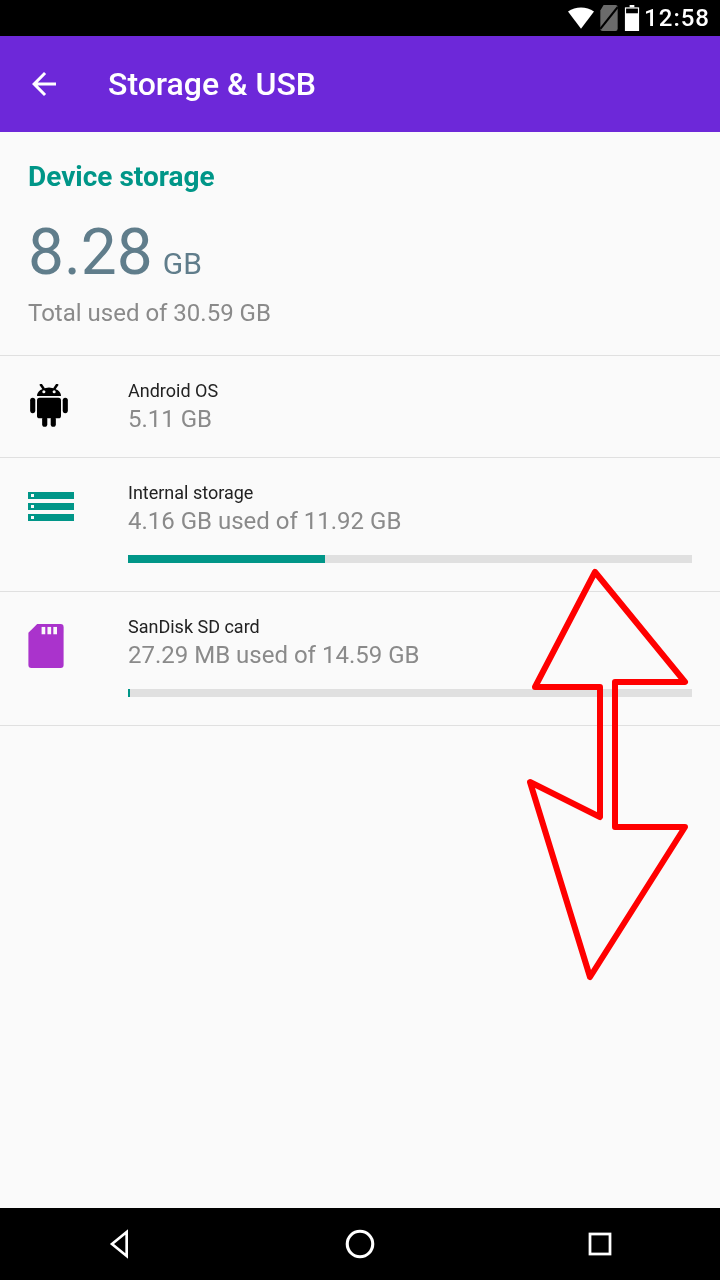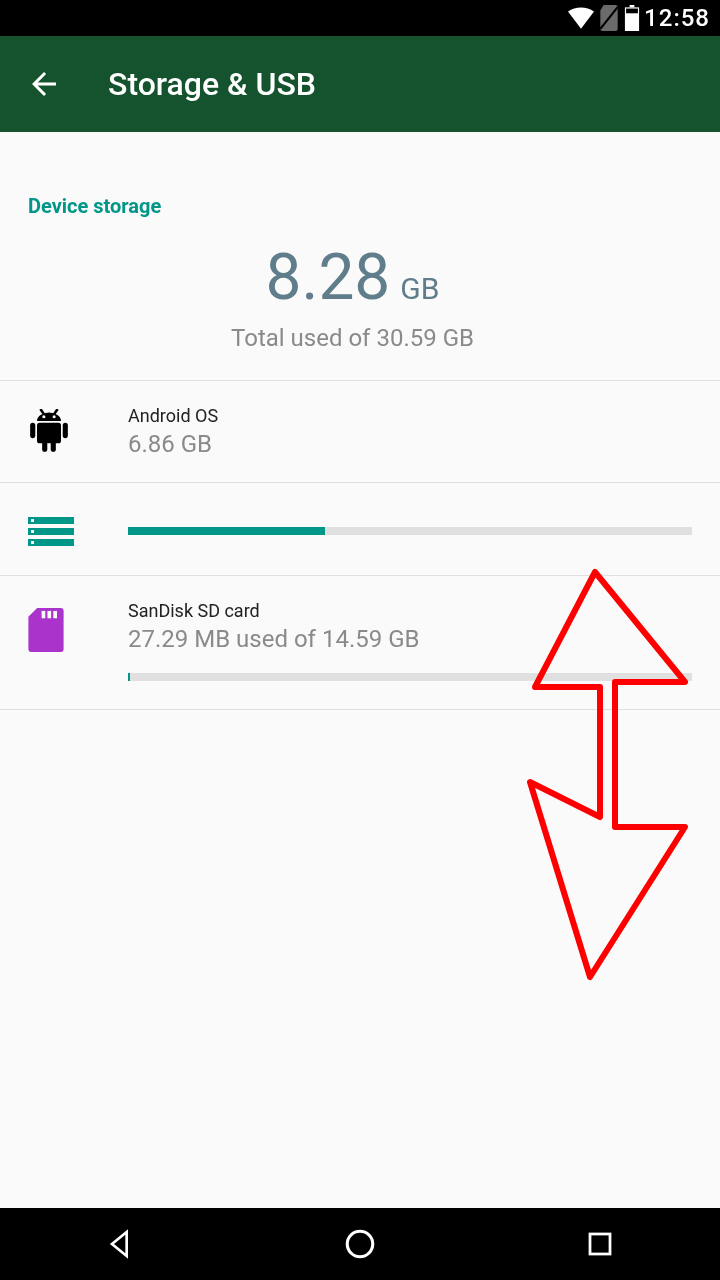--- a/index.html
+++ b/index.html
@@ -5,28 +5,28 @@
   * { box-sizing: border-box; margin: 0; padding: 0; }
   html, body { width: 720px; height: 1280px; overflow: hidden; font-family: Roboto, "Helvetica Neue", Arial, sans-serif; background: #fafafa; }
   .screen { width: 720px; height: 1280px; position: relative; background: #fafafa; display: flex; flex-direction: column; }
 
   
   .status-bar { height: 36px; background: #000; color: #fff; display: flex; align-items: center; justify-content: flex-end; padding: 0 10px; gap: 4px; }
   .status-bar .time { font-size: 24px; font-weight: 500; letter-spacing: 1px; }
   .status-bar .icon { display: inline-flex; align-items: center; justify-content: center; }
 
   
-  .app-bar { height: 96px; background: #14532d; color: #fff; display: flex; align-items: center; padding: 0 22px; flex: 0 0 auto; }
+  .app-bar { height: 96px; background: #6d28d9; color: #fff; display: flex; align-items: center; padding: 0 22px; flex: 0 0 auto; }
   .app-bar .back { width: 44px; height: 44px; display: inline-flex; align-items: center; justify-content: center; margin-right: 42px; }
   .app-bar .title { font-size: 32px; font-weight: 500; }
 
   
   .content { flex: 1 1 auto; overflow: hidden; position: relative; }
-  .section-title { color: #009688; font-weight: 700; font-size: 20px; padding: 22px 28px 10px 28px; margin-top: 40px; }
-  .summary { padding: 18px 43px 28px 28px; text-align: center; }
+  .section-title { color: #009688; font-weight: 700; font-size: 28px; padding: 28px 28px 10px 28px; }
+  .summary { padding: 18px 43px 28px 28px; }
   .summary .big { color: #607d8b; font-size: 64px; font-weight: 400; line-height: 1; display: inline-block; }
   .summary .unit { color: #607d8b; font-size: 30px; font-weight: 400; margin-left: 6px; }
   .summary .sub { color: #8a8a8a; font-size: 24px; margin-top: 14px; }
 
   .divider { height: 1px; background: #e0e0e0; width: 100%; }
 
   .row { display: flex; align-items: flex-start; padding: 24px 28px 24px 28px; position: relative; }
   .row .row-icon { width: 70px; flex: 0 0 70px; display: flex; align-items: center; justify-content: flex-start; padding-top: 4px; }
   .row .row-body { flex: 1 1 auto; padding-left: 30px; }
   .row .row-title { font-size: 18px; color: #222; margin-bottom: 4px; }
@@ -105,40 +105,42 @@
             <rect x="5" y="8" width="14" height="12" rx="1.5"></rect>
             <rect x="1" y="8" width="3" height="9" rx="1.5"></rect>
             <rect x="20" y="8" width="3" height="9" rx="1.5"></rect>
             <rect x="8" y="19" width="3" height="6" rx="1.5"></rect>
             <rect x="13" y="19" width="3" height="6" rx="1.5"></rect>
           </g>
         </svg>
       </div>
       <div class="row-body">
         <div class="row-title">Android OS</div>
-        <div class="row-sub">6.86 GB</div>
+        <div class="row-sub">5.11 GB</div>
       </div>
     </div>
 
     <div class="divider"></div>
 
     <div class="row" style="padding-bottom:28px;">
       <div class="row-icon" style="padding-top:10px;">
         <svg width="46" height="30" viewBox="0 0 46 30">
           <g fill="#009688">
             <rect x="0" y="0" width="46" height="7"></rect>
             <rect x="0" y="11" width="46" height="7"></rect>
             <rect x="0" y="22" width="46" height="7"></rect>
             <rect x="3" y="2" width="3" height="3" fill="#fafafa"></rect>
             <rect x="3" y="13" width="3" height="3" fill="#fafafa"></rect>
             <rect x="3" y="24" width="3" height="3" fill="#fafafa"></rect>
           </g>
         </svg>
       </div>
       <div class="row-body">
+        <div class="row-title">Internal storage</div>
+        <div class="row-sub">4.16 GB used of 11.92 GB</div>
         <div class="bar">
           <div class="fill" style="width:35%"></div>
         </div>
       </div>
     </div>
 
     <div class="divider"></div>
 
     <div class="row" style="padding-bottom:28px;justify-content:center;">
       <div class="row-icon" style="padding-top:8px;">

